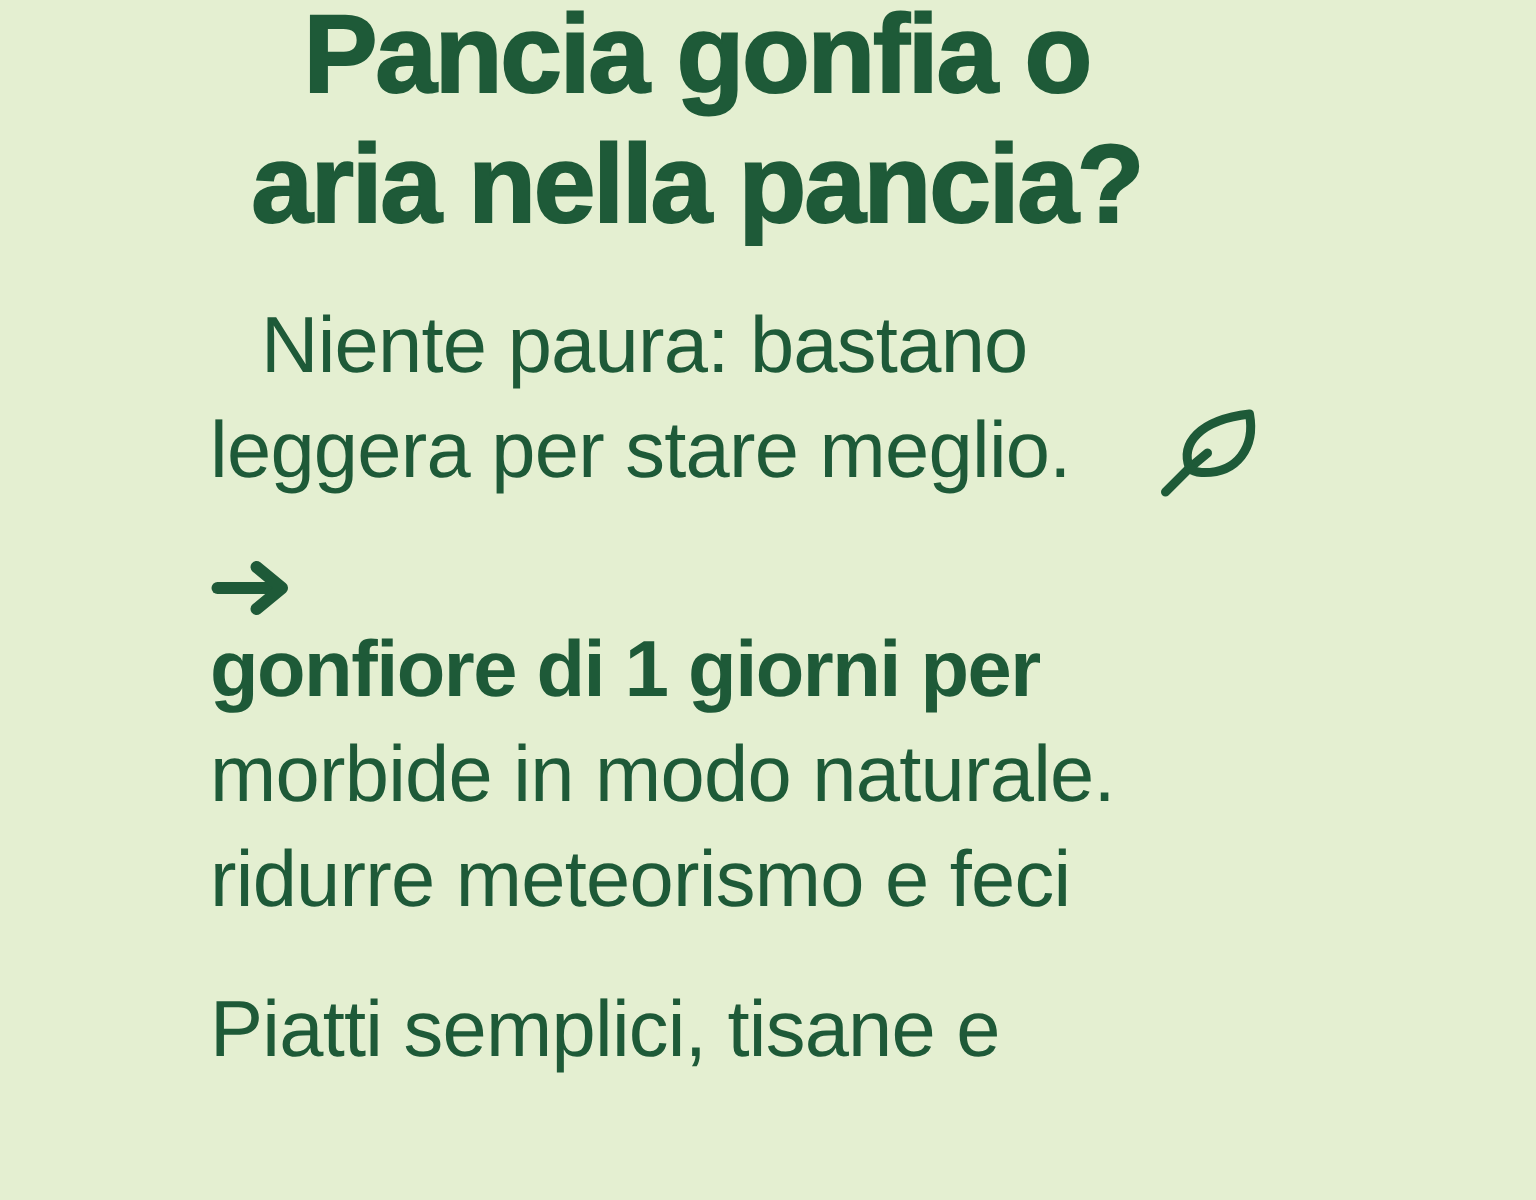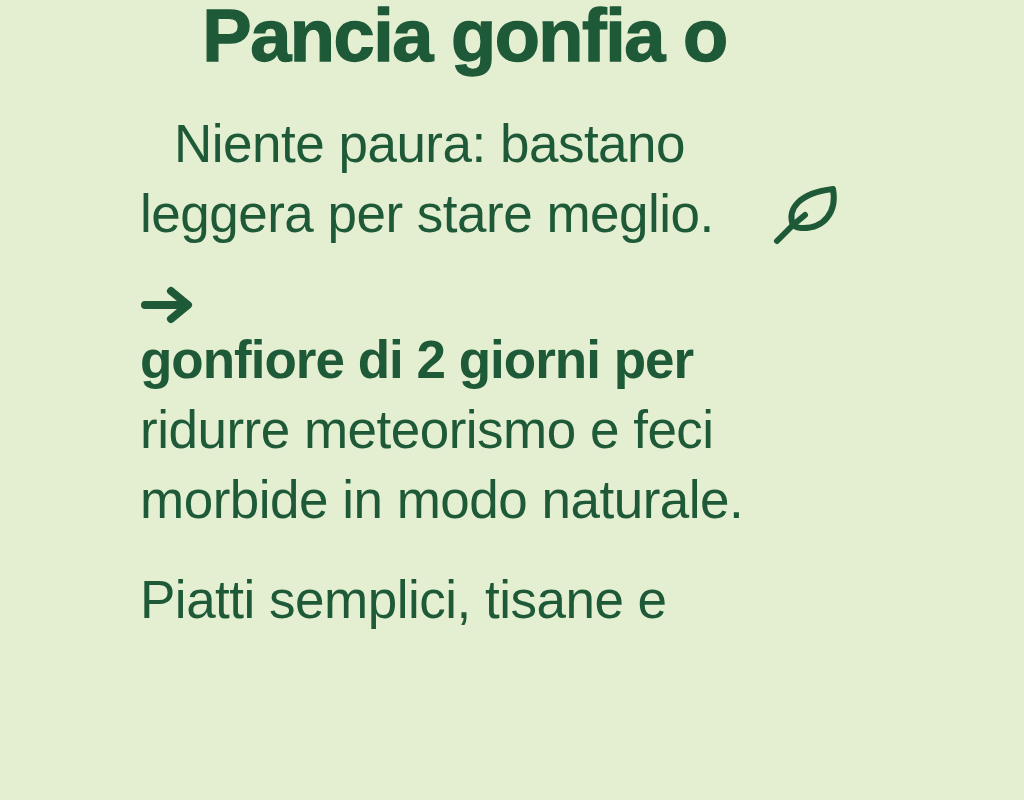--- a/index.html
+++ b/index.html
@@ -44,20 +44,21 @@
   .leaf { margin-left: 18px; margin-top: 4px; }
   .arrow { margin-right: 16px; margin-top: 6px; }
 </style>
 </head>
 <body>
 
 <div class="canvas">
 
   <h1 class="title">
     <span class="tline">Pancia gonfia o</span>
+    <span class="tline">aria nella pancia?</span>
   </h1>
 
   <div class="para">
     <div class="pline indent">Niente paura: bastano</div>
     <div class="pline row">
       <span>leggera per stare meglio.</span>
       <svg class="icon leaf" width="72" height="62" viewBox="0 0 36 31" fill="none" stroke="#1e5a38" stroke-width="3" stroke-linecap="round" stroke-linejoin="round">
         <path d="M4 28 L12 20"></path>
         <path d="M12 20 L18 15"></path>
         <path d="M12 20 C9 12 15 4 32 2 C34 13 28 22 16 21.5 C14.5 21.4 13 21 12 20 Z"></path>
@@ -65,22 +66,22 @@
     </div>
   </div>
 
   <div class="para">
     <div class="pline row bold">
       <svg class="icon arrow" width="56" height="40" viewBox="0 0 56 40" fill="none" stroke="#1e5a38" stroke-width="8" stroke-linecap="round" stroke-linejoin="round">
         <path d="M5 20 L47 20"></path>
         <path d="M31 6 L48 20 L31 34"></path>
       </svg>
     </div>
-    <div class="pline bold">gonfiore di 2 giorni per</div>
+    <div class="pline bold">gonfiore di 1 giorni per</div>
+    <div class="pline">morbide in modo naturale.</div>
     <div class="pline">ridurre meteorismo e feci</div>
-    <div class="pline">morbide in modo naturale.</div>
   </div>
 
   <div class="para">
     <div class="pline">Piatti semplici, tisane e</div>
   </div>
 
 </div>
 
 </body></html>

